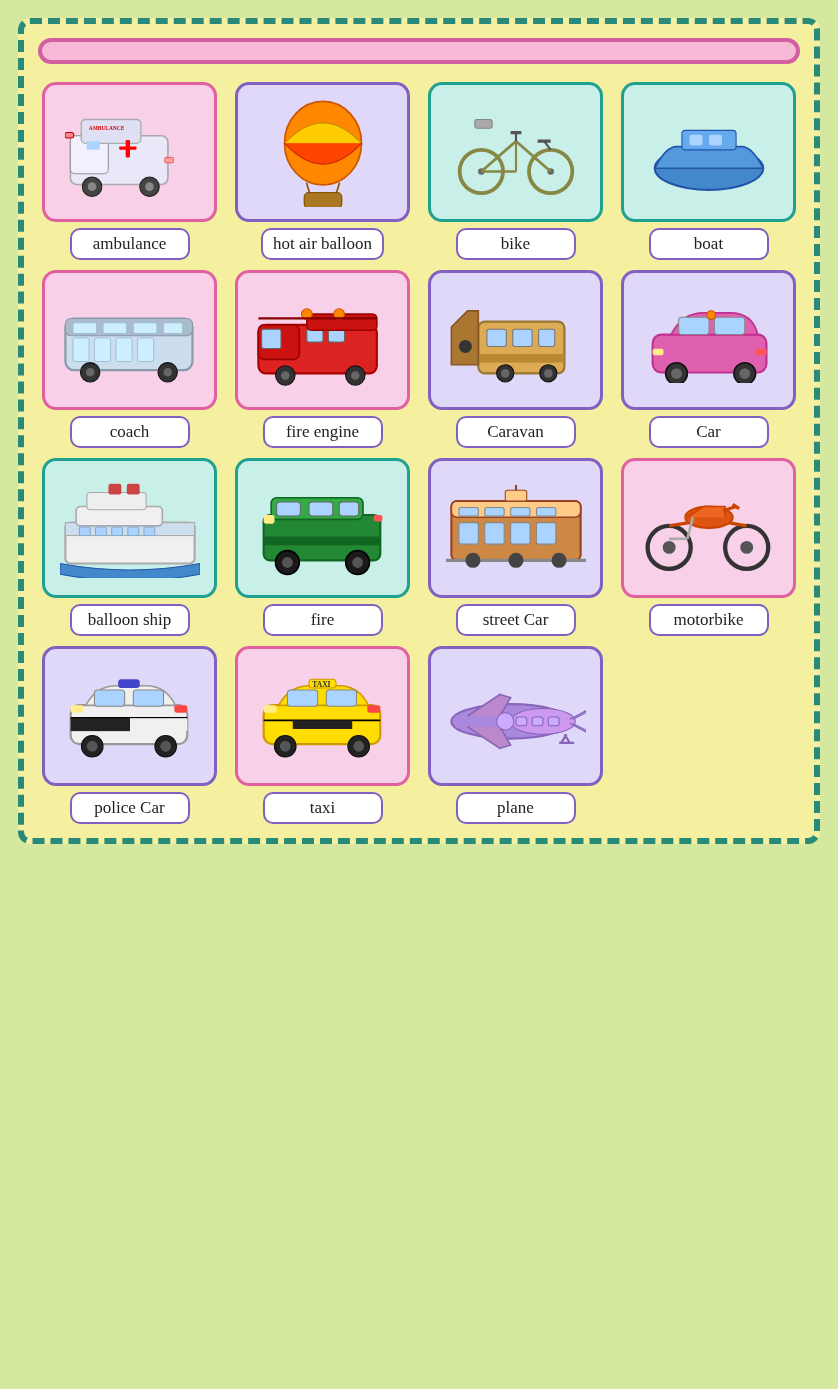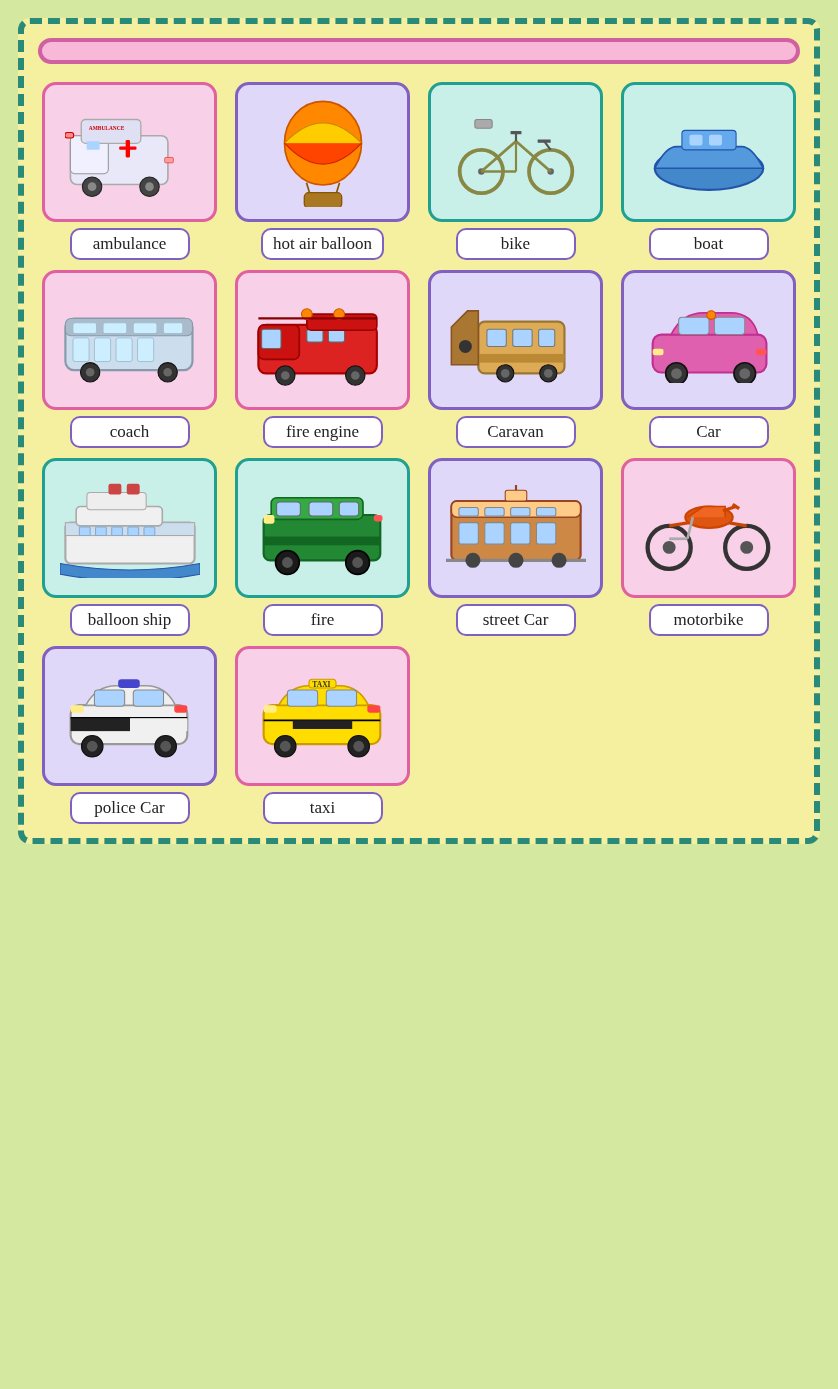--- a/index.html
+++ b/index.html
@@ -334,14 +334,34 @@
     <circle cx="28" cy="68" r="10" fill="#222" stroke="#111"></circle>
     <circle cx="28" cy="68" r="5" fill="#555"></circle>
     <circle cx="96" cy="68" r="10" fill="#222" stroke="#111"></circle>
     <circle cx="96" cy="68" r="5" fill="#555"></circle>
     <rect x="8" y="30" width="12" height="7" rx="2" fill="#ffee88"></rect>
     <rect x="104" y="30" width="12" height="7" rx="2" fill="#ff4444"></rect>
   </svg>
         </div>
         <div class="label-box">taxi</div>
       </div>
+      <div class="card">
+        <div class="img-box lavender">
+          <svg viewBox="0 0 130 90" width="140" height="100">
+    <ellipse cx="60" cy="50" rx="55" ry="16" fill="#aa88dd" stroke="#8866bb" stroke-width="2"></ellipse>
+    <ellipse cx="90" cy="50" rx="30" ry="12" fill="#cc99ee" stroke="#8866bb" stroke-width="1"></ellipse>
+    <path d="M20 45 L50 25 L60 28 L50 45" fill="#bb88cc" stroke="#8866bb" stroke-width="1.5"></path>
+    <path d="M20 55 L50 75 L60 72 L50 55" fill="#bb88cc" stroke="#8866bb" stroke-width="1.5"></path>
+    <path d="M115 48 L130 40 L130 42 L118 48" fill="#aa88dd" stroke="#8866bb" stroke-width="1"></path>
+    <path d="M115 52 L130 60 L130 58 L118 52" fill="#aa88dd" stroke="#8866bb" stroke-width="1"></path>
+    <ellipse cx="55" cy="50" rx="8" ry="8" fill="#ccaaff" stroke="#8866bb" stroke-width="1"></ellipse>
+    <rect x="65" y="46" width="10" height="8" rx="2" fill="#ccaaff" stroke="#8866bb"></rect>
+    <rect x="80" y="46" width="10" height="8" rx="2" fill="#ccaaff" stroke="#8866bb"></rect>
+    <rect x="95" y="46" width="10" height="8" rx="2" fill="#ccaaff" stroke="#8866bb"></rect>
+    <line x1="110" y1="62" x2="115" y2="70" stroke="#8866bb" stroke-width="2"></line>
+    <line x1="112" y1="62" x2="107" y2="70" stroke="#8866bb" stroke-width="2"></line>
+    <line x1="105" y1="70" x2="119" y2="70" stroke="#8866bb" stroke-width="2"></line>
+  </svg>
+        </div>
+        <div class="label-box">plane</div>
+      </div>
     </div>
 </div>
 
 </body></html>

